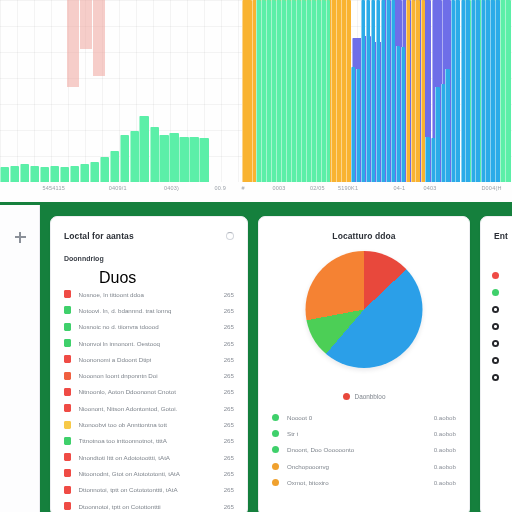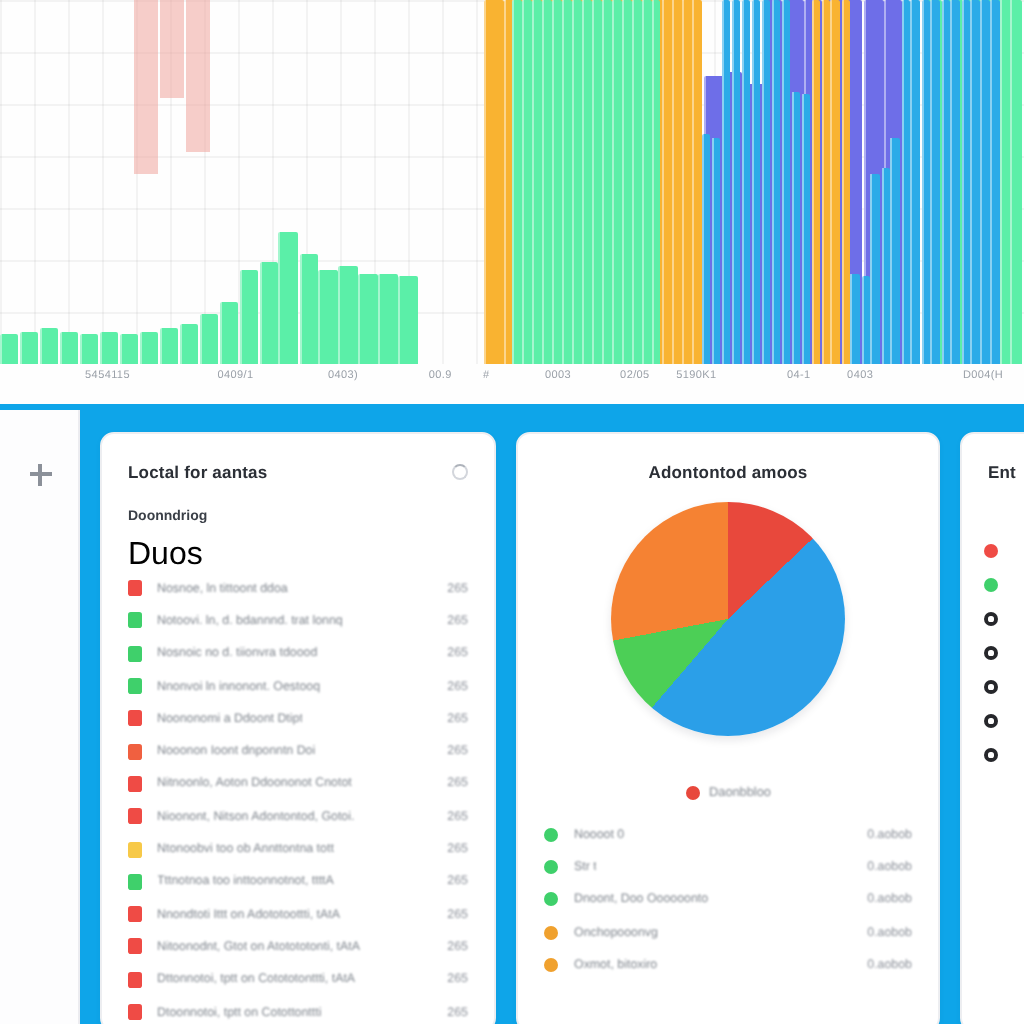--- a/index.html
+++ b/index.html
@@ -10,21 +10,21 @@
     overflow: hidden;
     background: #f7f8fa;
     font-family: "Liberation Sans", sans-serif;
     -webkit-font-smoothing: antialiased;
   }
 
   #app {
     position: relative;
     width: 512px;
     height: 512px;
-    background: #0ea5e9;
+    background: #15803d;
   }
 
   
   .chart-region {
     position: absolute;
     left: 0; top: 0;
     width: 512px;
     height: 202px;
     background: #fefefe;
     overflow: hidden;
@@ -134,21 +134,21 @@
     border-radius: 50%;
   }
   .card-subtitle {
     margin: 14px 13px 7px 13px;
     font-size: 7px;
     font-weight: bold;
     color: #3a3f47;
     filter: blur(0.3px);
   }
   .legend-head-wrap { display: flex; align-items: center; padding: 0 13px; height: 17px; }
-  .legend-head-wrap .half { display: flex; align-items: flex-start; }
+  .legend-head-wrap .half { display: flex; align-items: flex-start; margin-left: 35px; }
   .legend-head-wrap .half.right { margin-left: auto; }
 
   .list-body { height: 240px; overflow: hidden; }
   .row {
     display: flex;
     align-items: center;
     padding: 0 13px;
     height: 16.3px;
   }
   .row .sq {
@@ -465,21 +465,21 @@
           <span class="sq" style="background: rgb(239, 75, 69);"></span>
           <span class="txt">Dtoonnotoi, tptt on Cotottonttti</span>
           <span class="spacer"></span>
           <span class="pct">265</span>
         </div>
       </div>
   </div>
 
   <div class="card" id="card-pie">
     <div class="card-head">
-      <div class="card-title" style="text-align:center;">Adontontod amoos</div>
+      <div class="card-title" style="text-align:center;">Locatturo ddoa</div>
     </div>
     <div class="pie-wrap">
       <div class="pie" id="pie" style="background: conic-gradient(rgb(232, 72, 60) 0deg, rgb(232, 72, 60) 46.4516deg, rgb(43, 159, 232) 46.4516deg, rgb(43, 159, 232) 220.645deg, rgb(76, 207, 86) 220.645deg, rgb(76, 207, 86) 259.355deg, rgb(245, 130, 51) 259.355deg, rgb(245, 130, 51) 360deg);"></div>
     </div>
     <div class="pie-legend-single">
       <span class="dt" id="pie-legend-dot" style="background: rgb(232, 72, 60);"></span>
       <span class="lbl">Daonbbloo</span>
     </div>
     <div class="pie-table" id="pie-table">
         <div class="row">

